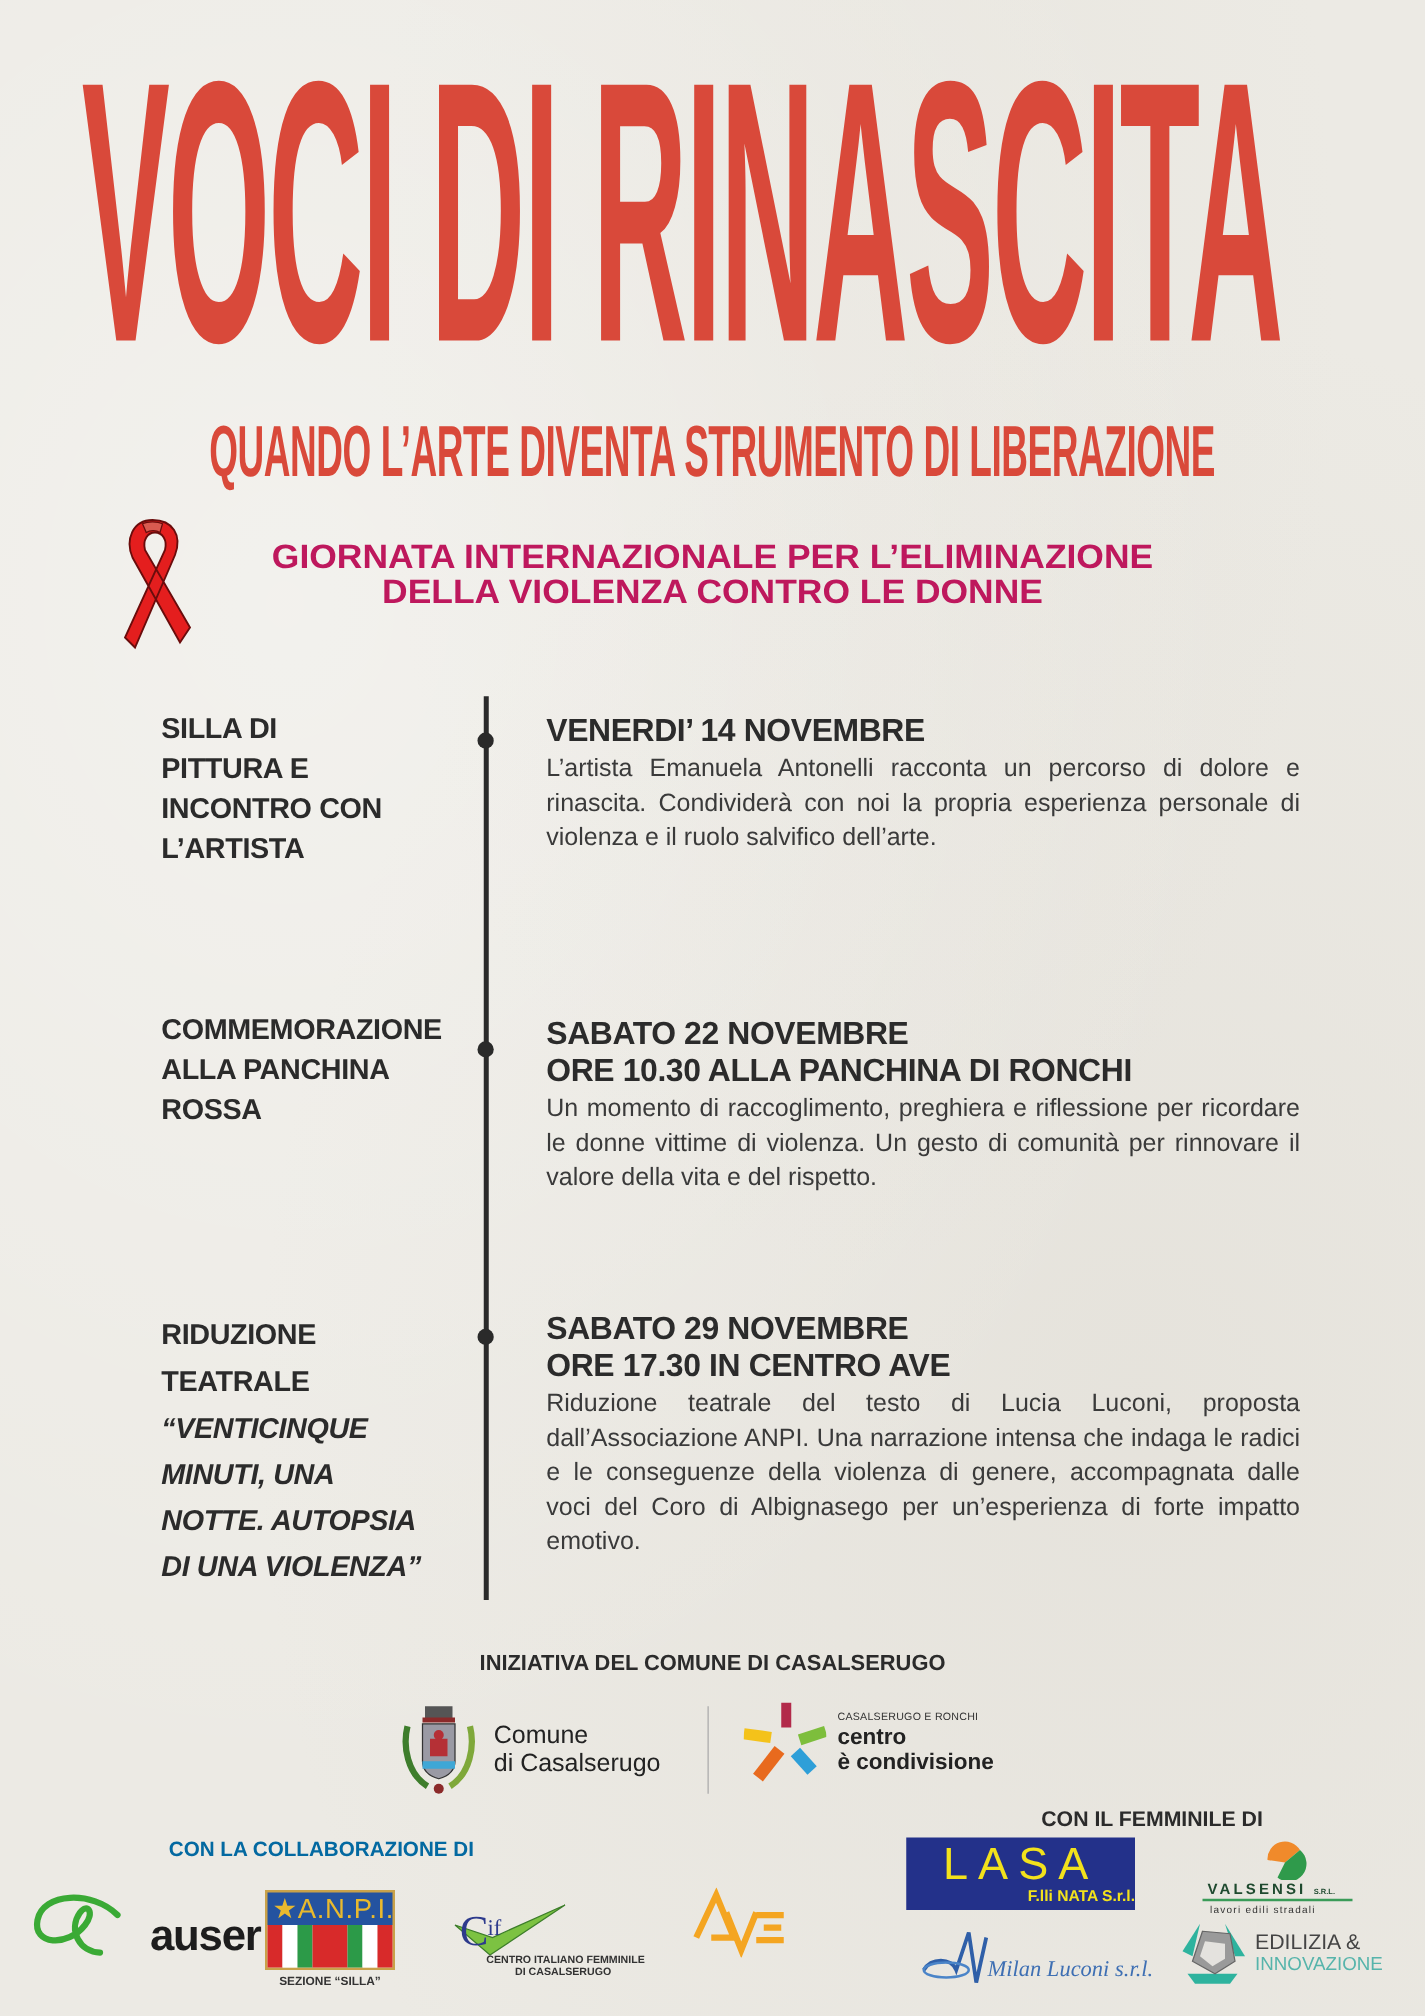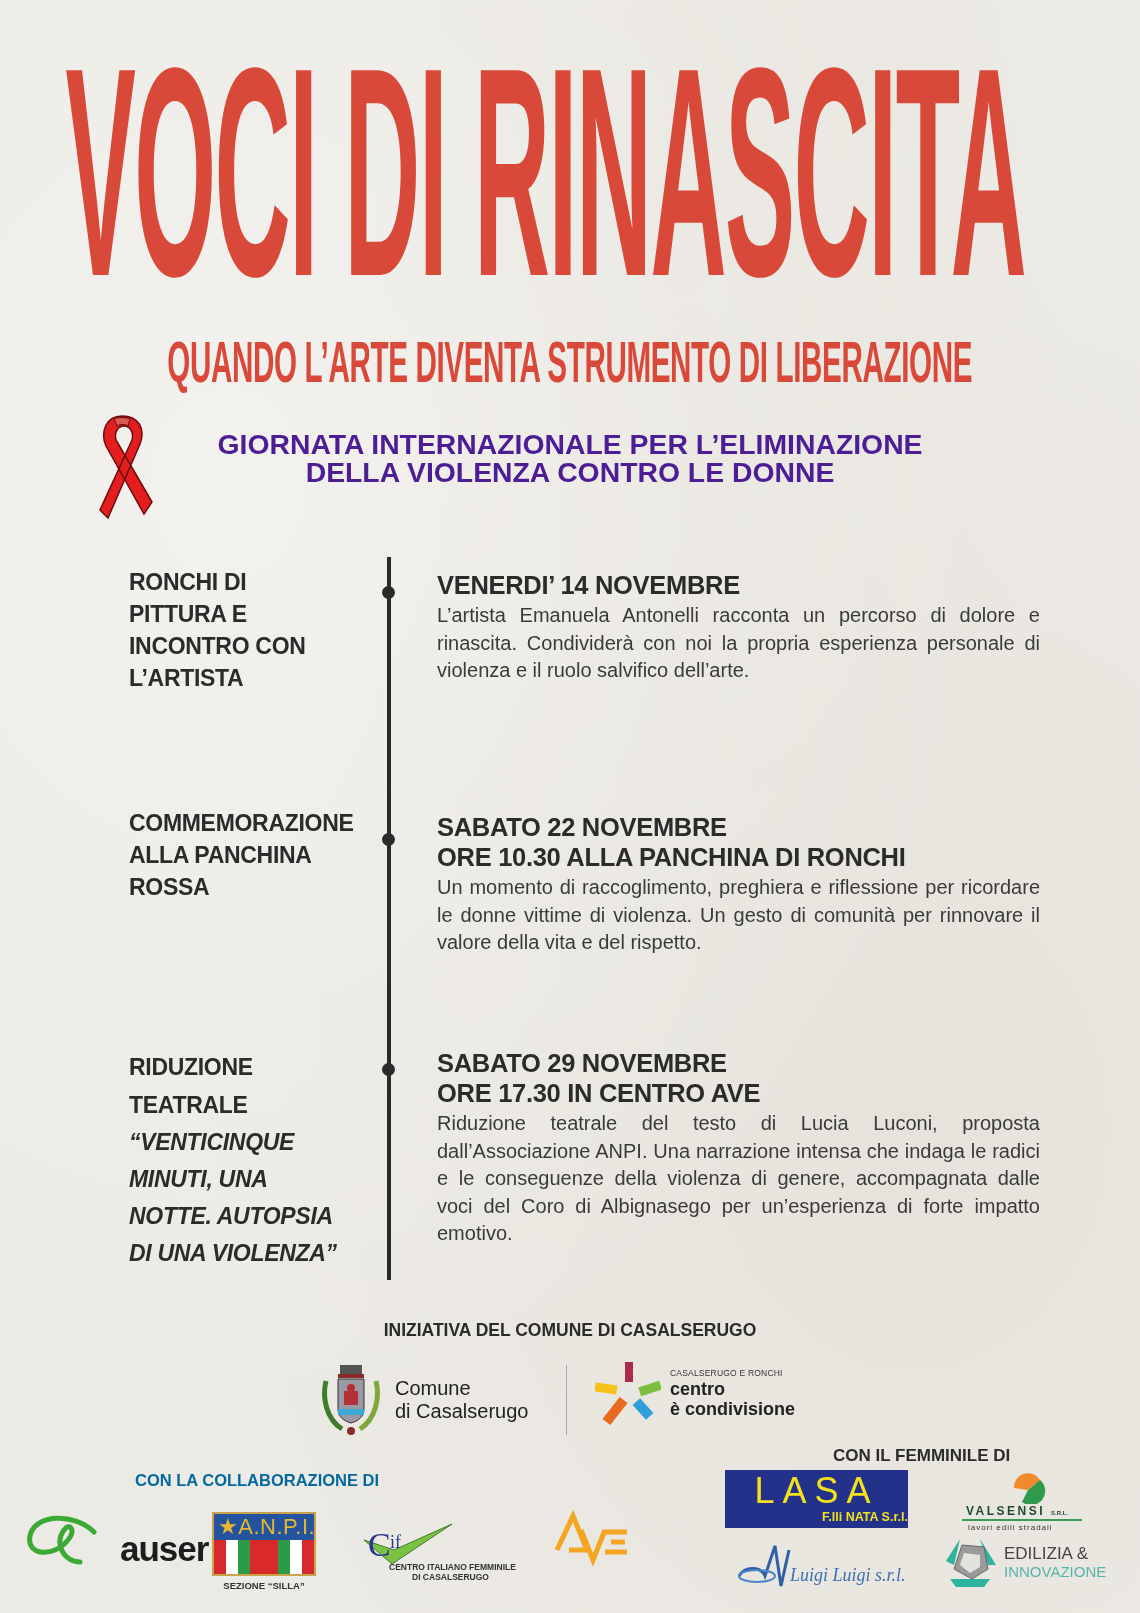--- a/index.html
+++ b/index.html
@@ -35,21 +35,21 @@
     display:inline-block;
     font-weight:700; color:#D9493A; font-size:40px; line-height:40px;
     transform:scaleX(0.74) scaleY(1.45); transform-origin:top center;
     white-space:nowrap; letter-spacing:-0.5px;
   }
 
   
   .ribbon { left:92px; top:410px; width:66px; height:110px; }
   .giornata {
     left:0; top:431px; width:1140px; text-align:center;
-    font-weight:700; color:#4c1d95; font-size:27px; line-height:28px;
+    font-weight:700; color:#be185d; font-size:27px; line-height:28px;
   }
   .giornata div { transform:scaleX(1.05); }
 
   
   .timeline-line { left:387px; top:557px; width:4px; height:723px; background:#2a2a2a; }
   .dot { width:13px; height:13px; border-radius:50%; background:#2a2a2a; left:382px; }
 
   .ev-label {
     left:129px; width:260px;
     font-weight:700; font-size:23px; line-height:32px; color:#2b2b2b;
@@ -119,21 +119,21 @@
   <div>GIORNATA INTERNAZIONALE PER L’ELIMINAZIONE</div>
   <div>DELLA VIOLENZA CONTRO LE DONNE</div>
 </div>
 
 <div class="abs timeline-line"></div>
 <div class="abs dot" style="top:586px"></div>
 <div class="abs dot" style="top:833px"></div>
 <div class="abs dot" style="top:1063px"></div>
 
 <div class="abs ev-label" style="top:566px">
-  <div>RONCHI DI</div>
+  <div>SILLA DI</div>
   <div>PITTURA E</div>
   <div>INCONTRO CON</div>
   <div>L’ARTISTA</div>
 </div>
 <div class="abs ev-body" style="top:570px">
   <div class="ev-date">VENERDI’ 14 NOVEMBRE</div>
   <div class="ev-desc">L’artista Emanuela Antonelli racconta un percorso di dolore e rinascita. Condividerà con noi la propria esperienza personale di violenza e il ruolo salvifico dell’arte.</div>
 </div>
 
 <div class="abs ev-label" style="top:807px">
@@ -231,21 +231,21 @@
 
 <div class="abs lasa">
   <div class="lasa-name">LASA</div>
   <div class="lasa-sub">F.lli NATA S.r.l.</div>
 </div>
 
 <svg class="abs" style="left:735px;top:1540px" width="60" height="56" viewBox="0 0 60 56">
   <path d="M4 36 C10 26 26 26 30 36 L40 6 L46 46 L54 10" fill="none" stroke="#2f5fa8" stroke-width="3"></path>
   <ellipse cx="22" cy="36" rx="18" ry="6" fill="none" stroke="#4a84c8" stroke-width="2"></ellipse>
 </svg>
-<div class="abs milan-text">Luigi Luigi s.r.l.</div>
+<div class="abs milan-text">Milan Luconi s.r.l.</div>
 
 <svg class="abs" style="left:1010px;top:1472px" width="36" height="32" viewBox="0 0 36 32">
   <path d="M4 16 A14 14 0 0 1 30 8 L18 18 Z" fill="#F08A2B"></path>
   <path d="M30 8 A14 14 0 0 1 12 30 L18 18 Z" fill="#2F9A4B"></path>
 </svg>
 <div class="abs valsensi-name"><span>VALSENSI</span> <span style="font-size:6px;letter-spacing:0">S.R.L.</span></div>
 <div class="abs valsensi-line"></div>
 <div class="abs valsensi-sub">lavori edili stradali</div>
 
 <svg class="abs" style="left:940px;top:1535px" width="60" height="56" viewBox="0 0 60 56">

